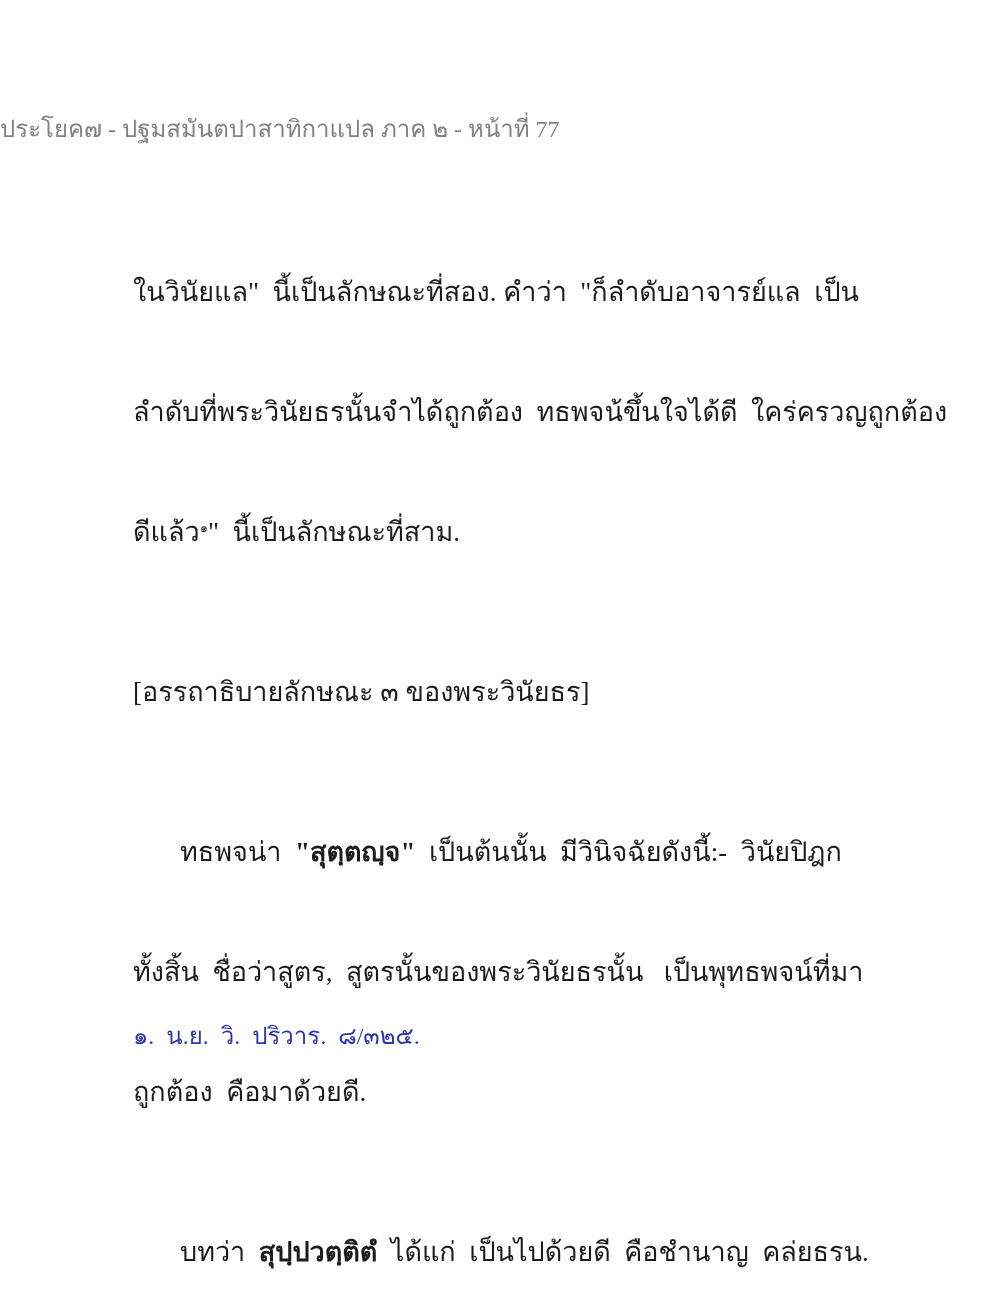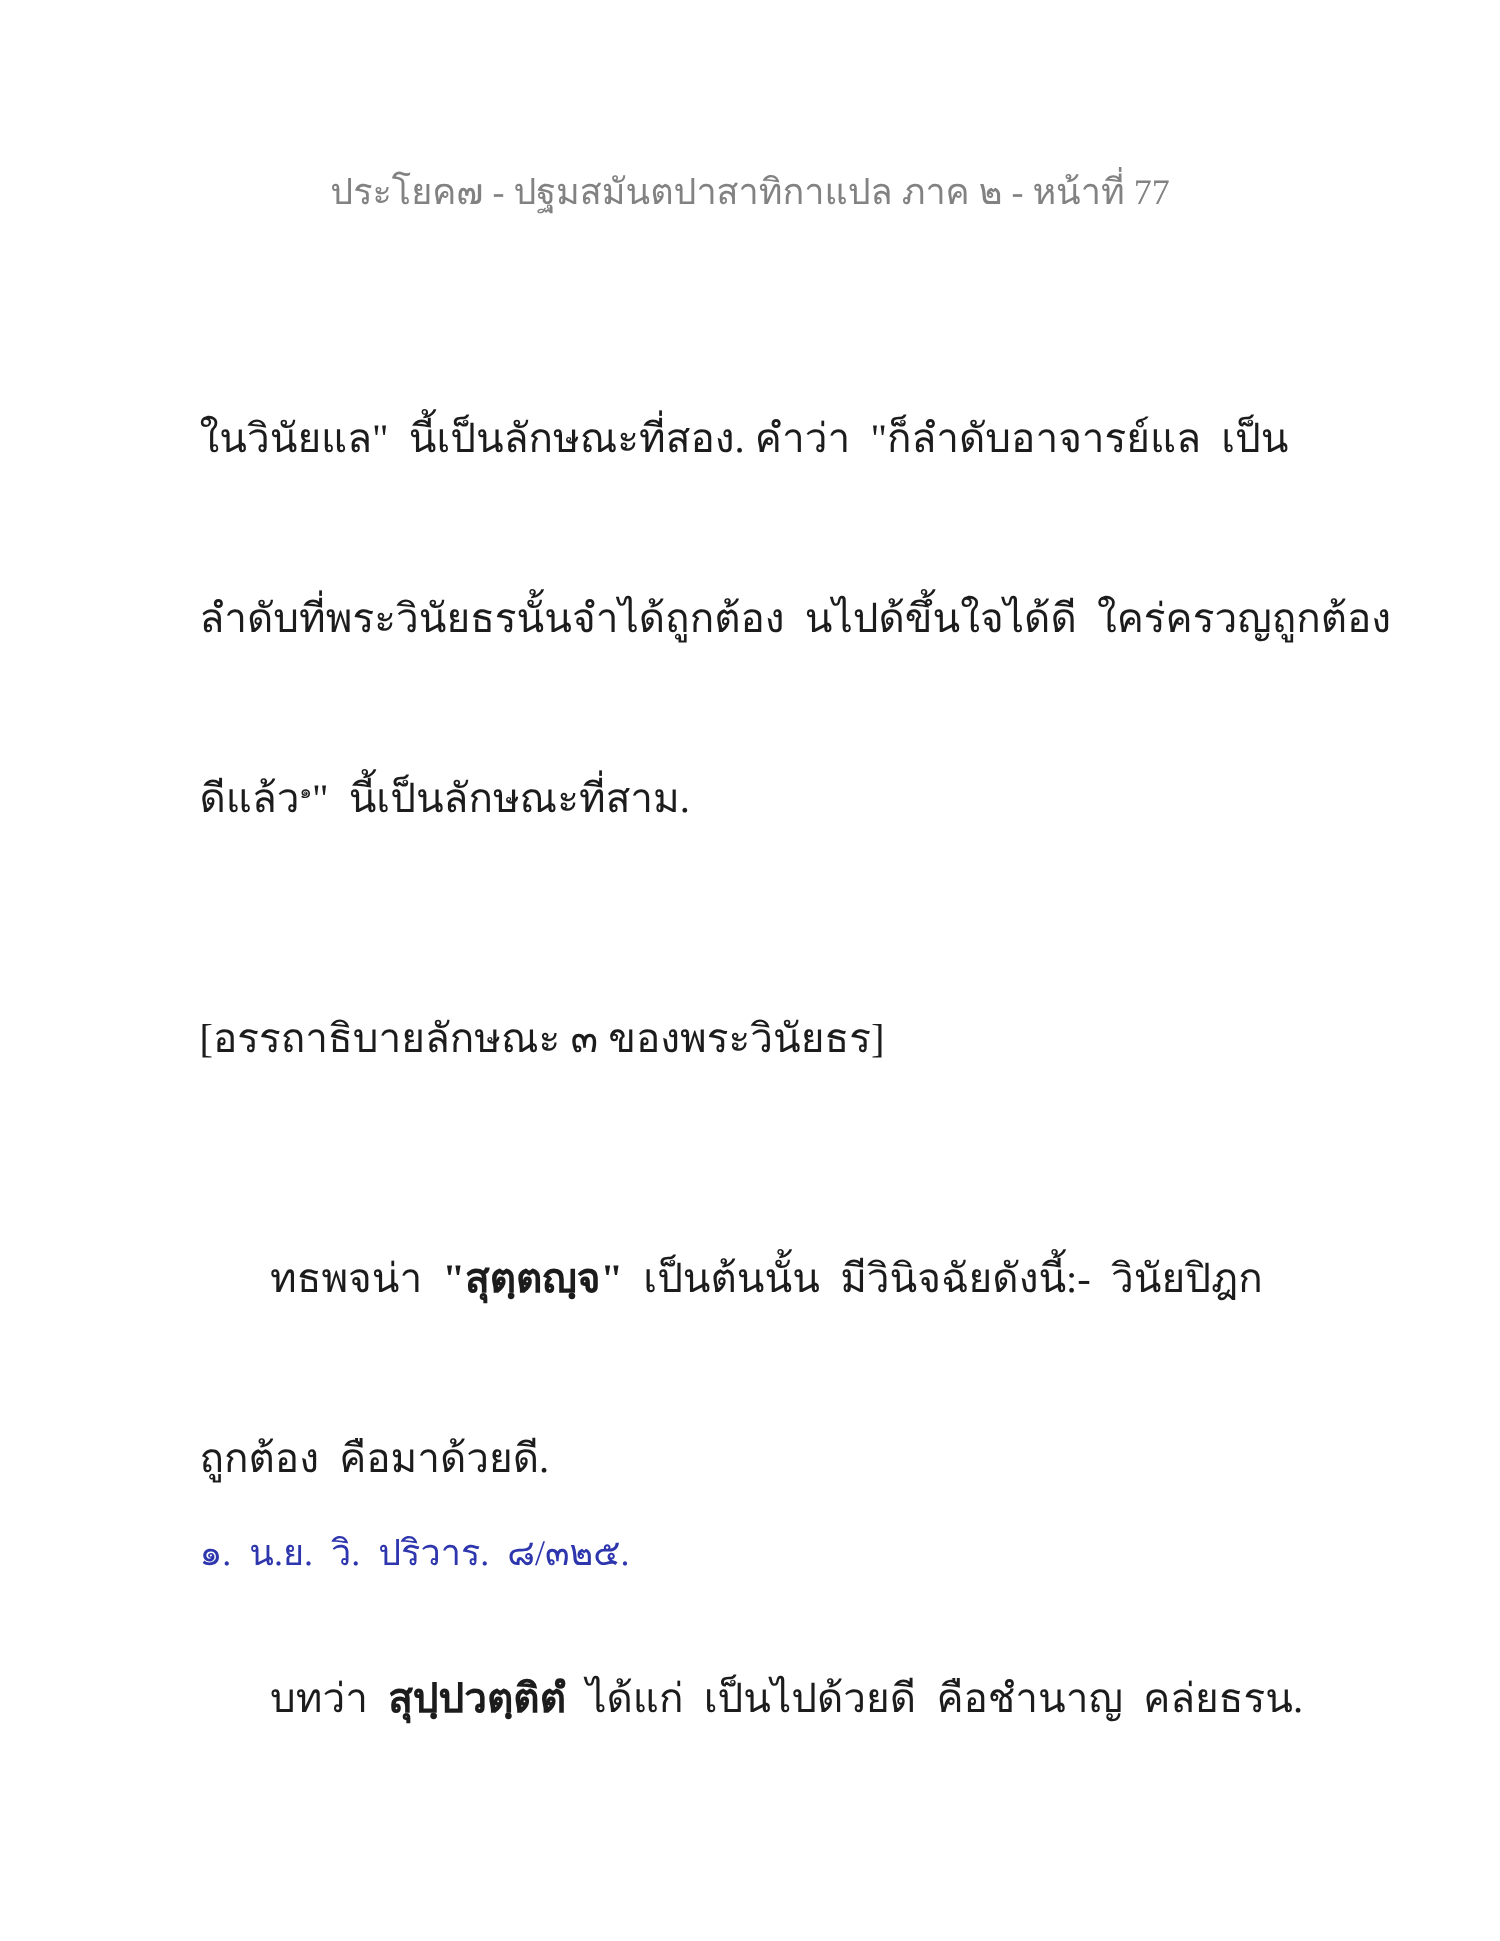--- a/index.html
+++ b/index.html
@@ -13,21 +13,21 @@
     height: 1294px;
     background: #ffffff;
     overflow: hidden;
     font-family: "Liberation Serif", serif;
   }
   .header-line {
     position: absolute;
     top: 114px;
     left: 0;
     right: 0;
-    text-align: center;
+    text-align: left;
     font-size: 24px;
     line-height: 30px;
     color: #828282;
     white-space: pre;
   }
   .content {
     position: absolute;
     top: 152px;
     left: 133px;
     width: 580px;
@@ -68,26 +68,27 @@
 </head>
 <body>
 
 <div class="page">
 
   <div class="header-line">ประโยค๗ - ปฐมสมันตปาสาทิกาแปล ภาค ๒ - หน้าที่ 77</div>
 
   <div class="content">
 
     <div class="ln">ในวินัยแล"  นี้เป็นลักษณะที่สอง. คำว่า  "ก็ลำดับอาจารย์แล  เป็น</div>
-    <div class="ln">ลำดับที่พระวินัยธรนั้นจำได้ถูกต้อง  นไปด้ขึ้นใจได้ดี  ใคร่ครวญถูกต้อง</div>
+    <div class="ln">ลำดับที่พระวินัยธรนั้นจำได้ถูกต้อง  ทธพจน้ขึ้นใจได้ดี  ใคร่ครวญถูกต้อง</div>
     <div class="ln"><span>ดีแล้ว</span><sup class="fnmark">๑</sup><span>"  นี้เป็นลักษณะที่สาม.</span></div>
 
     <div class="ln center">[อรรถาธิบายลักษณะ ๓ ของพระวินัยธร]</div>
 
     <div class="ln indent"><span>ทธพจน่า  </span><b>"สุตฺตญฺจ"</b><span>  เป็นต้นนั้น  มีวินิจฉัยดังนี้:-  วินัยปิฎก</span></div>
+    <div class="ln">ทั้งสิ้น  ชื่อว่าสูตร,  สูตรนั้นของพระวินัยธรนั้น   เป็นพุทธพจน์ที่มา</div>
     <div class="ln">ถูกต้อง  คือมาด้วยดี.</div>
 
     <div class="ln indent"><span>บทว่า  </span><b>สุปฺปวตฺติตํ</b><span>  ได้แก่  เป็นไปด้วยดี  คือชำนาญ  คล่ยธรน.</span></div>
 
     
     
     
 
     
     

